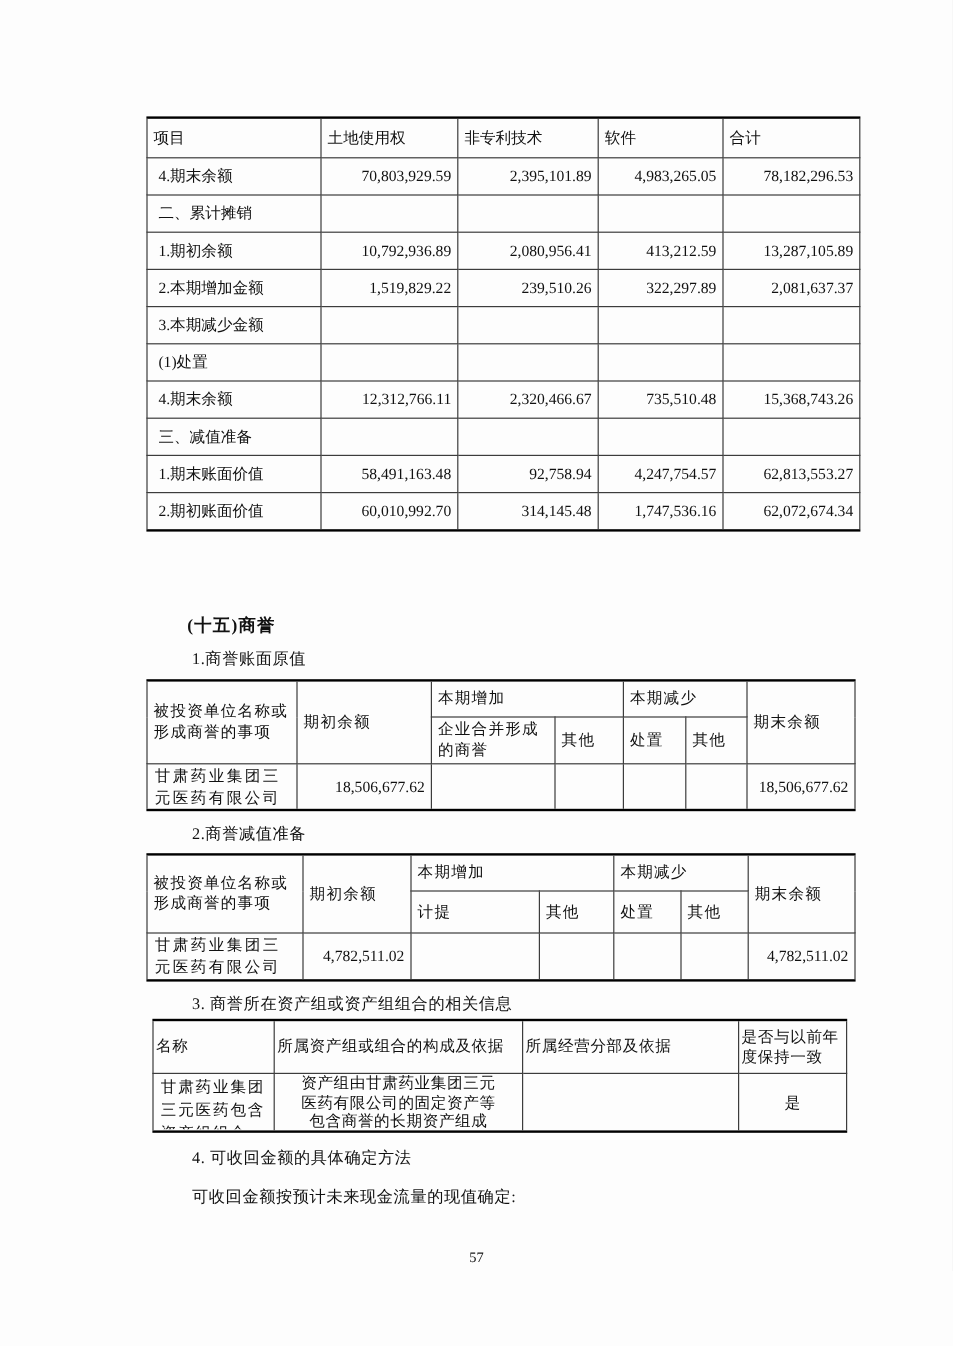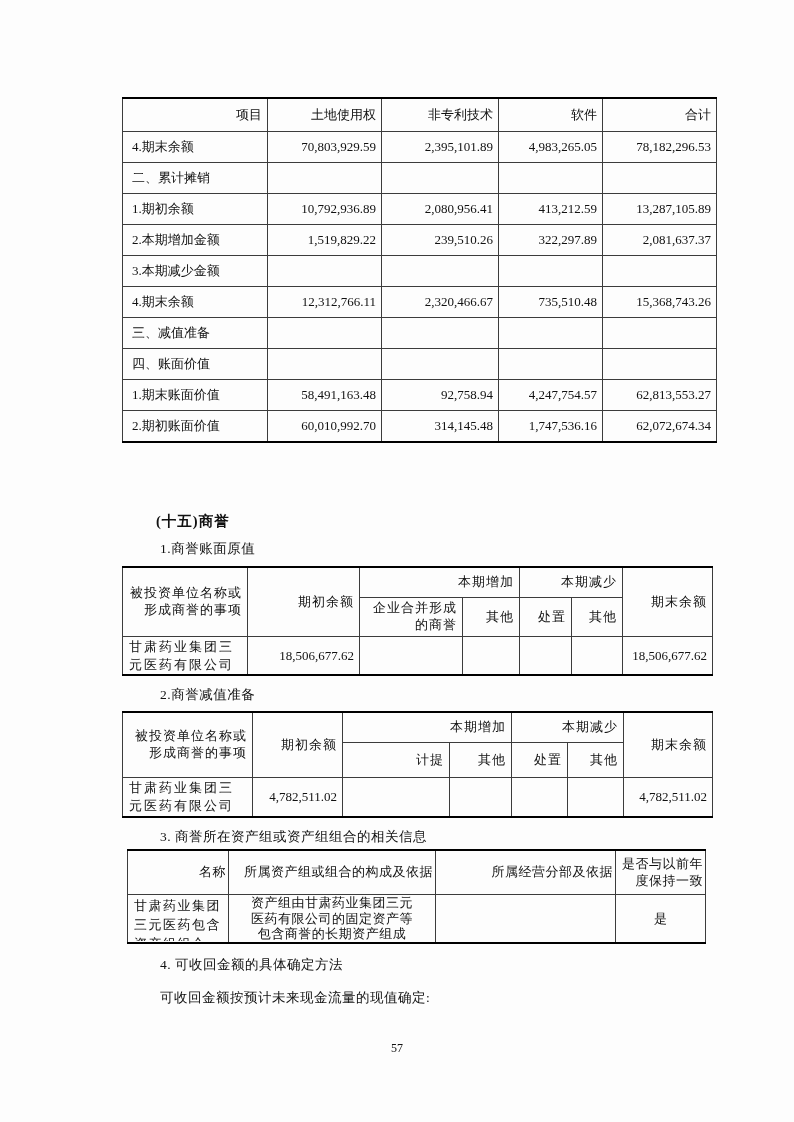--- a/index.html
+++ b/index.html
@@ -13,21 +13,21 @@
   .sub-heading{font-size:13.5px;letter-spacing:0.5px;}
   .body-text{font-size:13.5px;letter-spacing:0.5px;text-align:right;}
   .page-number{width:794px;text-align:center;font-size:12px;}
   
   .tblwrap{border-top:2.5px solid #000;border-bottom:2.5px solid #000;}
   table{border-collapse:collapse;table-layout:fixed;font-size:13px;}
   th,td{border:1px solid #3c3c3c;padding:0 5px;vertical-align:middle;
         overflow:hidden;word-break:break-all;}
   tr:first-child>th,tr:first-child>td{border-top:none;}
   tr.last>td, tbody tr:last-child>td{border-bottom:none;}
-  th{font-weight:normal;text-align:right;line-height:1.3;}
+  th{font-weight:normal;text-align:left;line-height:1.3;}
   td.label{text-align:left;padding-left:9px;}
   td.num{text-align:right;font-variant-numeric:lining-nums;}
   
   #t1 th{height:32px;}
   #t1 td{height:30px;}
   
   .gw th{letter-spacing:1px;}
   .gw td.name{letter-spacing:2px;line-height:18px;padding-left:6px;padding-right:6px;}
   #t2 .hr1 th{height:29px;}
   #t2 .hr2 th{height:38px;}
@@ -96,35 +96,35 @@
             <td class="num">2,081,637.37</td>
           </tr>
           <tr>
             <td class="label">3.本期减少金额</td>
             <td class="num"></td>
             <td class="num"></td>
             <td class="num"></td>
             <td class="num"></td>
           </tr>
           <tr>
+            <td class="label">(1)处置</td>
+            <td class="num"></td>
+            <td class="num"></td>
+            <td class="num"></td>
+            <td class="num"></td>
+          </tr>
+          <tr>
             <td class="label">4.期末余额</td>
             <td class="num">12,312,766.11</td>
             <td class="num">2,320,466.67</td>
             <td class="num">735,510.48</td>
             <td class="num">15,368,743.26</td>
           </tr>
           <tr>
             <td class="label">三、减值准备</td>
-            <td class="num"></td>
-            <td class="num"></td>
-            <td class="num"></td>
-            <td class="num"></td>
-          </tr>
-          <tr>
-            <td class="label">四、账面价值</td>
             <td class="num"></td>
             <td class="num"></td>
             <td class="num"></td>
             <td class="num"></td>
           </tr>
           <tr>
             <td class="label">1.期末账面价值</td>
             <td class="num">58,491,163.48</td>
             <td class="num">92,758.94</td>
             <td class="num">4,247,754.57</td>

